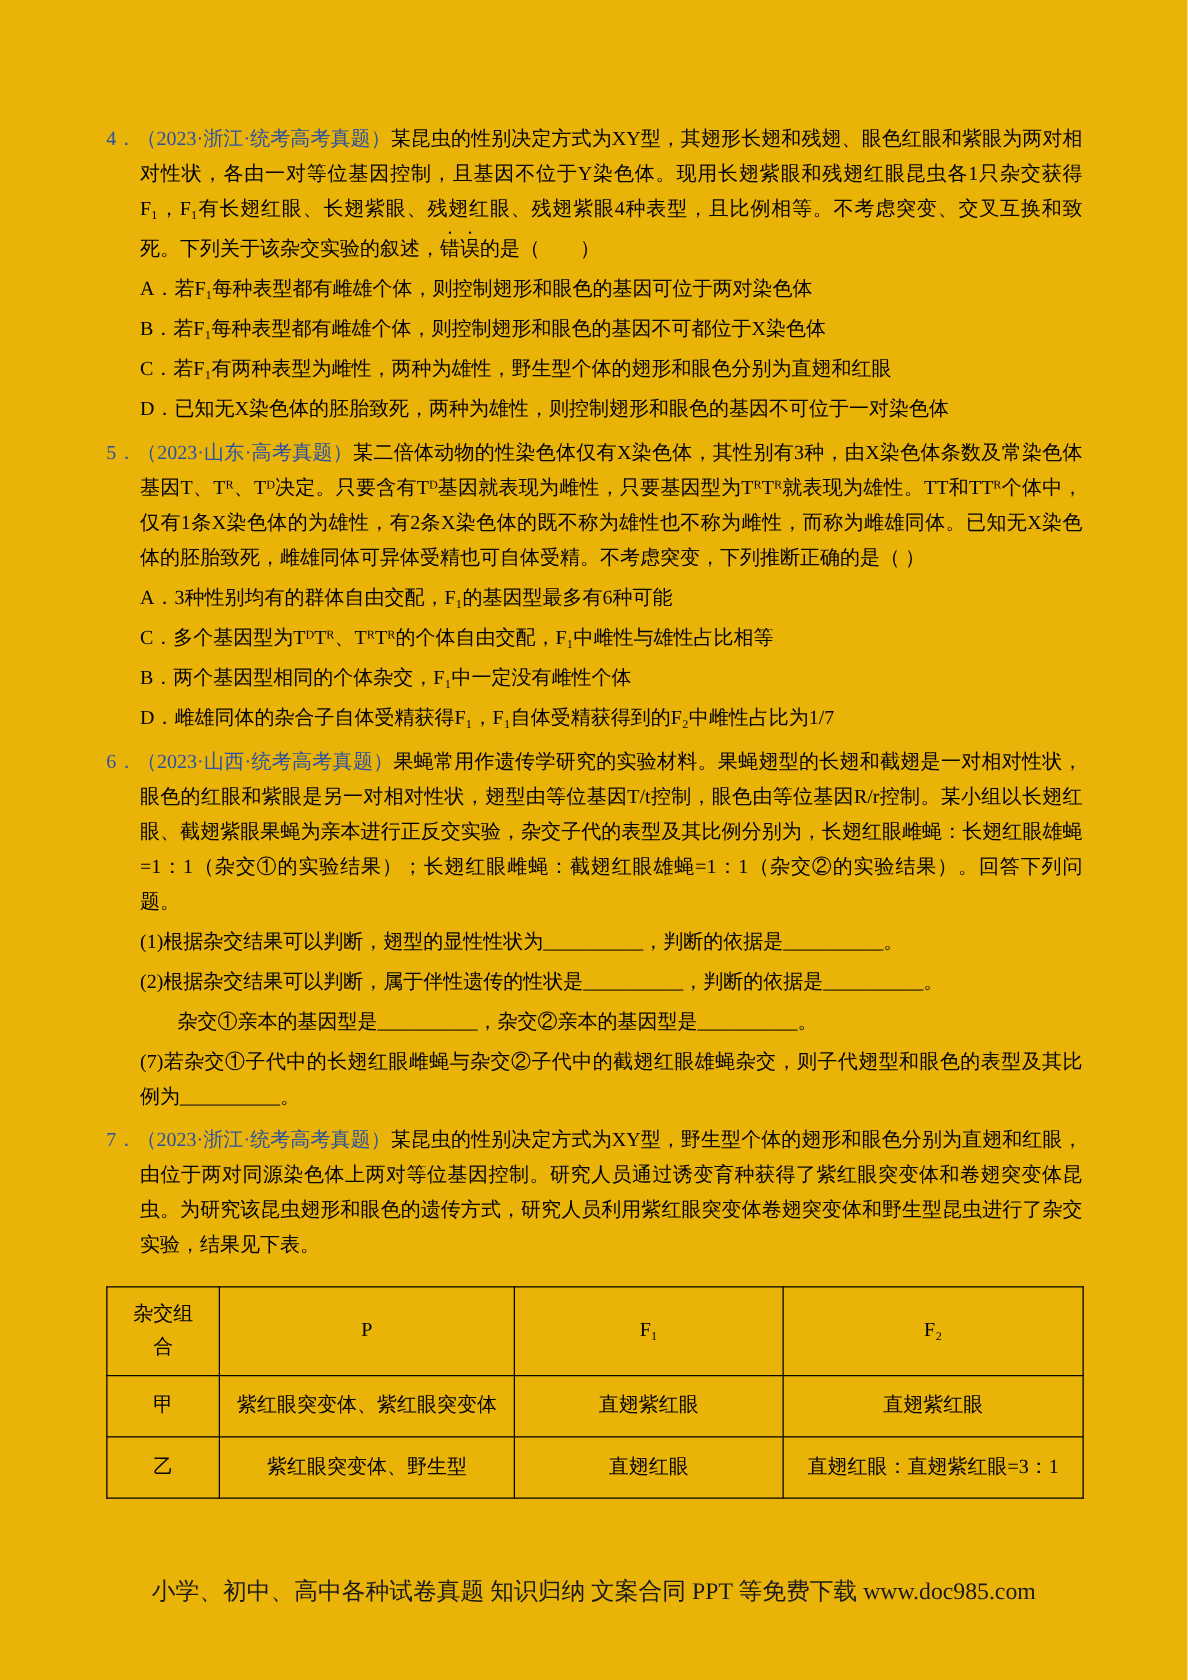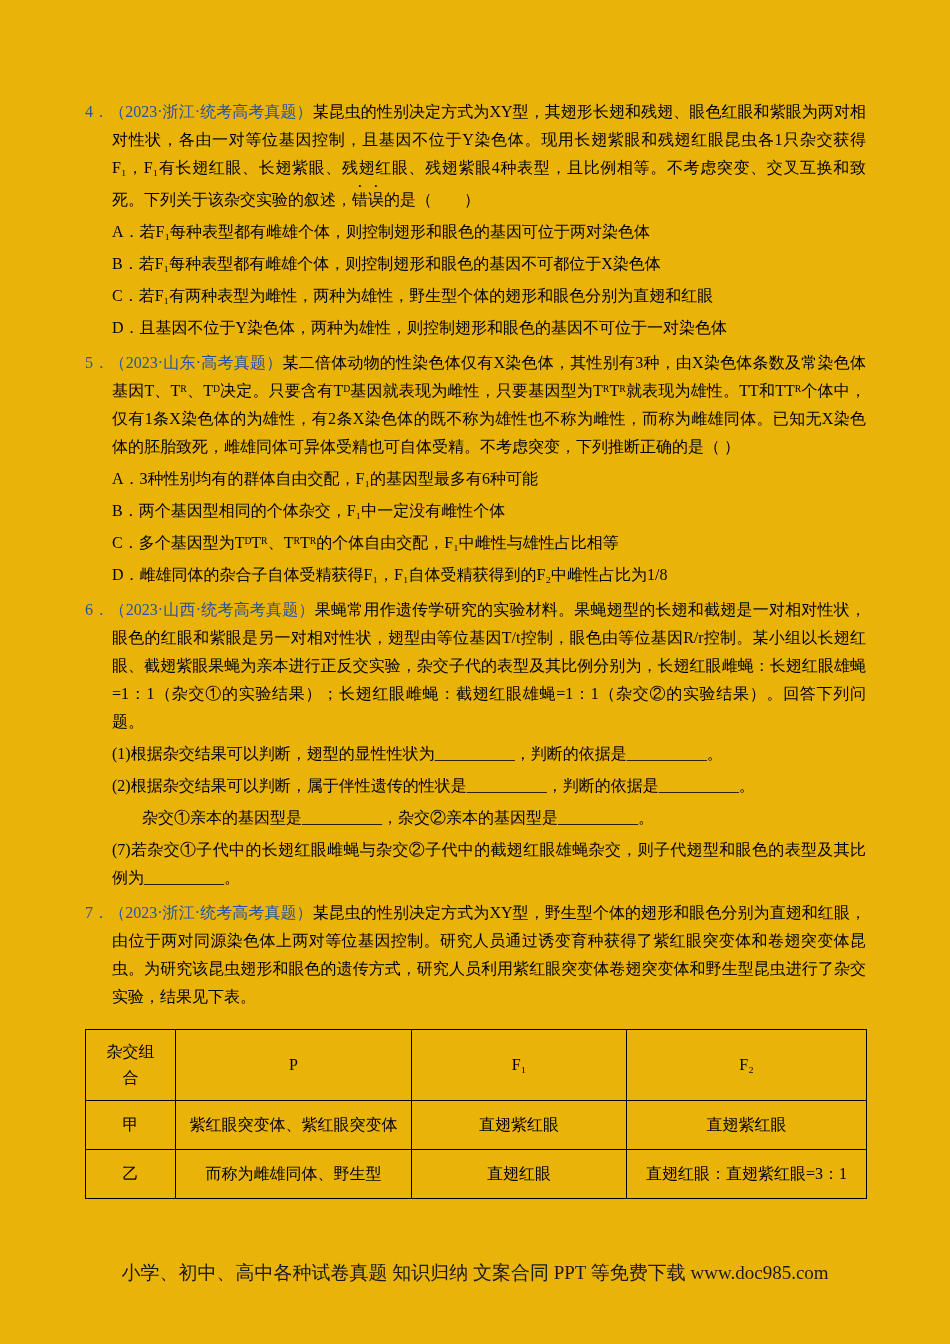--- a/index.html
+++ b/index.html
@@ -84,29 +84,29 @@
 <body>
 
 <div class="page">
   <div class="content">
 
     <section class="question">
       <p class="stem"><span class="blue">4．</span><span class="blue">（2023·浙江·统考高考真题）</span><span>某昆虫的性别决定方式为XY型，其翅形长翅和残翅、眼色红眼和紫眼为两对相对性状，各由一对等位基因控制，且基因不位于Y染色体。现用长翅紫眼和残翅红眼昆虫各1只杂交获得F₁，F₁有长翅红眼、长翅紫眼、残翅红眼、残翅紫眼4种表型，且比例相等。不考虑突变、交叉互换和致死。下列关于该杂交实验的叙述，</span><span class="emph">错误</span><span>的是（　　）</span></p>
       <p class="option">A．若F₁每种表型都有雌雄个体，则控制翅形和眼色的基因可位于两对染色体</p>
       <p class="option">B．若F₁每种表型都有雌雄个体，则控制翅形和眼色的基因不可都位于X染色体</p>
       <p class="option">C．若F₁有两种表型为雌性，两种为雄性，野生型个体的翅形和眼色分别为直翅和红眼</p>
-      <p class="option">D．且基因不位于Y染色体，两种为雄性，则控制翅形和眼色的基因不可位于一对染色体</p>
+      <p class="option">D．已知无X染色体的胚胎致死，两种为雄性，则控制翅形和眼色的基因不可位于一对染色体</p>
     </section>
 
     <section class="question">
       <p class="stem"><span class="blue">5．</span><span class="blue">（2023·山东·高考真题）</span><span>某二倍体动物的性染色体仅有X染色体，其性别有3种，由X染色体条数及常染色体基因T、Tᴿ、Tᴰ决定。只要含有Tᴰ基因就表现为雌性，只要基因型为TᴿTᴿ就表现为雄性。TT和TTᴿ个体中，仅有1条X染色体的为雄性，有2条X染色体的既不称为雄性也不称为雌性，而称为雌雄同体。已知无X染色体的胚胎致死，雌雄同体可异体受精也可自体受精。不考虑突变，下列推断正确的是（ ）</span></p>
       <p class="option">A．3种性别均有的群体自由交配，F₁的基因型最多有6种可能</p>
+      <p class="option">C．多个基因型为TᴰTᴿ、TᴿTᴿ的个体自由交配，F₁中雌性与雄性占比相等</p>
       <p class="option">B．两个基因型相同的个体杂交，F₁中一定没有雌性个体</p>
-      <p class="option">C．多个基因型为TᴰTᴿ、TᴿTᴿ的个体自由交配，F₁中雌性与雄性占比相等</p>
-      <p class="option">D．雌雄同体的杂合子自体受精获得F₁，F₁自体受精获得到的F₂中雌性占比为1/8</p>
+      <p class="option">D．雌雄同体的杂合子自体受精获得F₁，F₁自体受精获得到的F₂中雌性占比为1/7</p>
     </section>
 
     <section class="question">
       <p class="stem"><span class="blue">6．</span><span class="blue">（2023·山西·统考高考真题）</span><span>果蝇常用作遗传学研究的实验材料。果蝇翅型的长翅和截翅是一对相对性状，眼色的红眼和紫眼是另一对相对性状，翅型由等位基因T/t控制，眼色由等位基因R/r控制。某小组以长翅红眼、截翅紫眼果蝇为亲本进行正反交实验，杂交子代的表型及其比例分别为，长翅红眼雌蝇：长翅红眼雄蝇=1：1（杂交①的实验结果）；长翅红眼雌蝇：截翅红眼雄蝇=1：1（杂交②的实验结果）。回答下列问题。</span></p>
       <p class="subq">(1)根据杂交结果可以判断，翅型的显性性状为__________，判断的依据是__________。</p>
       <p class="subq">(2)根据杂交结果可以判断，属于伴性遗传的性状是__________，判断的依据是__________。</p>
       <p class="genoline">杂交①亲本的基因型是__________，杂交②亲本的基因型是__________。</p>
       <p class="subq">(7)若杂交①子代中的长翅红眼雌蝇与杂交②子代中的截翅红眼雄蝇杂交，则子代翅型和眼色的表型及其比例为__________。</p>
     </section>
 
@@ -129,21 +129,21 @@
             <th>F₂</th>
           </tr>
           <tr>
             <td>甲</td>
             <td>紫红眼突变体、紫红眼突变体</td>
             <td>直翅紫红眼</td>
             <td>直翅紫红眼</td>
           </tr>
           <tr>
             <td>乙</td>
-            <td>而称为雌雄同体、野生型</td>
+            <td>紫红眼突变体、野生型</td>
             <td>直翅红眼</td>
             <td>直翅红眼：直翅紫红眼=3：1</td>
           </tr>
         </tbody>
       </table>
     </section>
 
   </div>
 
   <div class="footer">小学、初中、高中各种试卷真题 知识归纳 文案合同 PPT 等免费下载  www.doc985.com</div>

